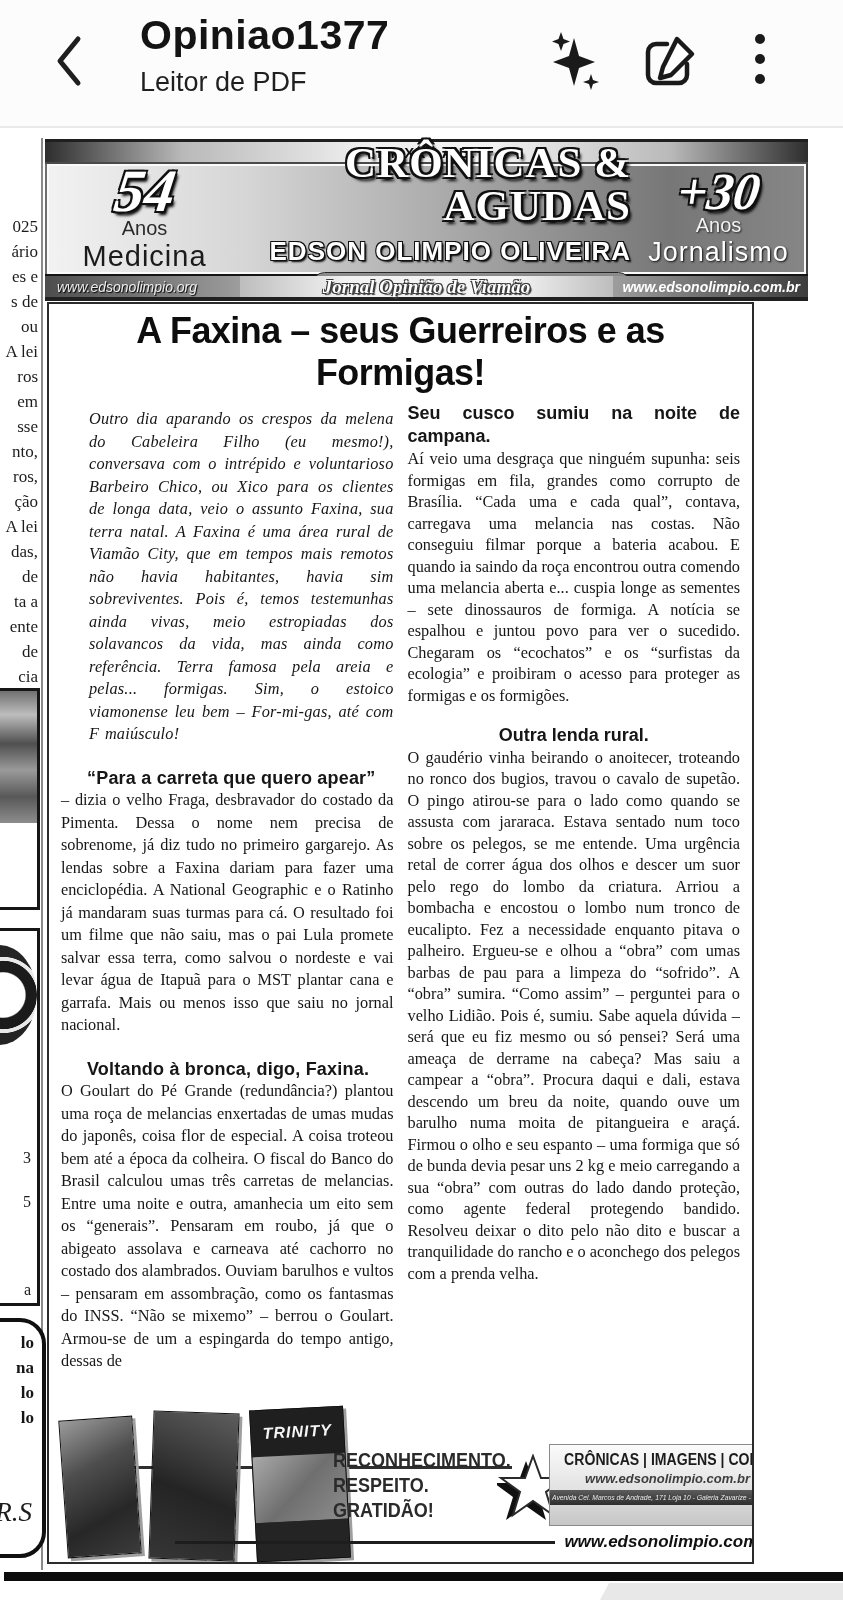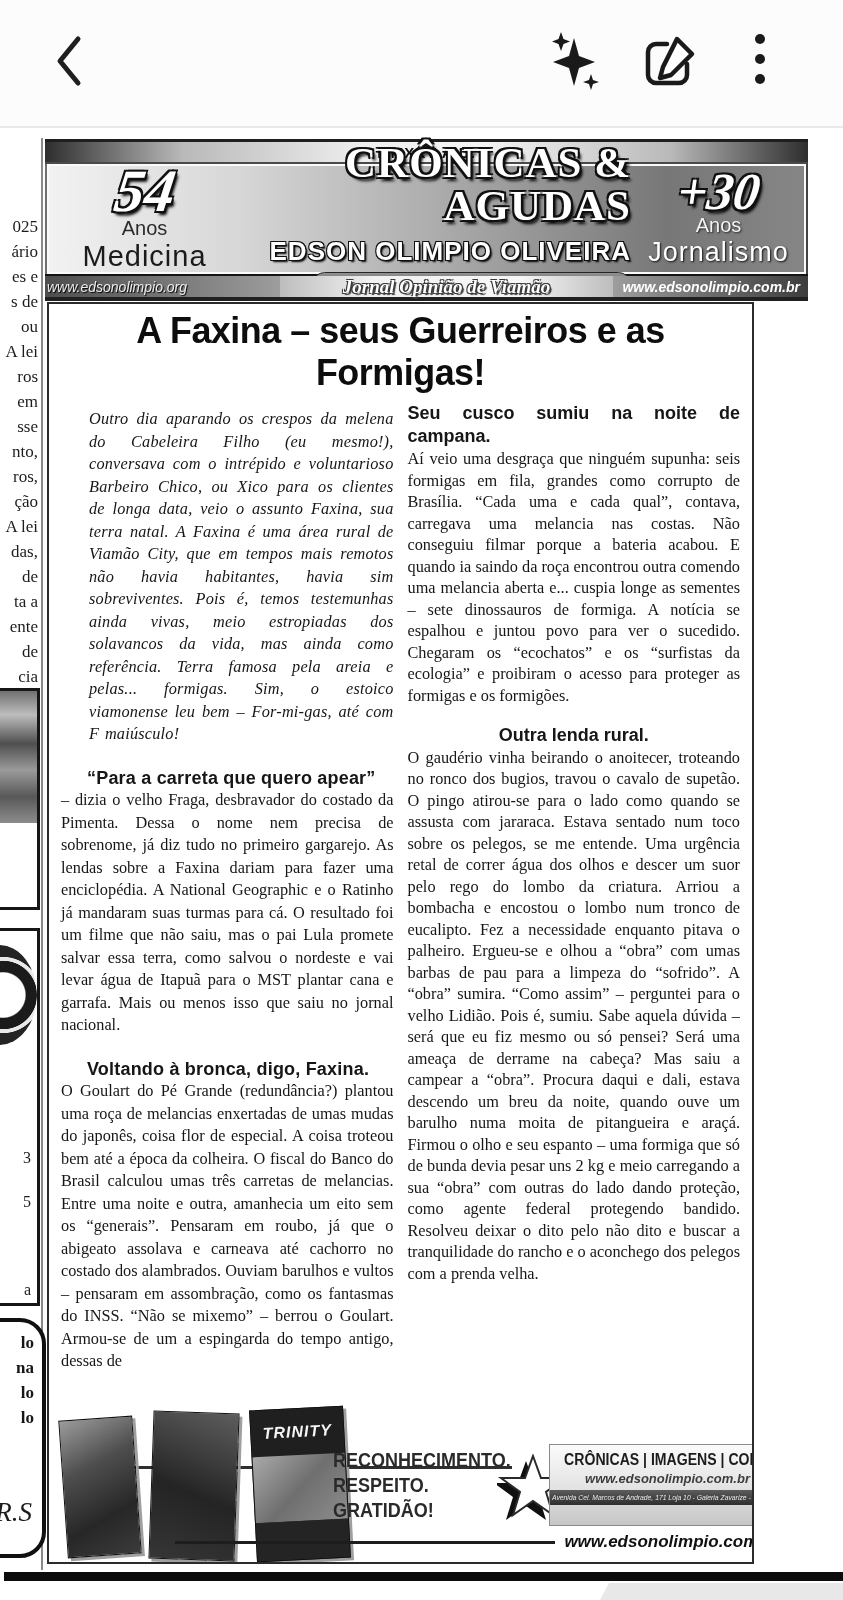--- a/index.html
+++ b/index.html
@@ -62,22 +62,22 @@
   .anos-light { font-size:20px; color:#f2f2f2; text-shadow:1px 1px 2px #222; }
   .jorn { font-size:27px; color:#ffffff; letter-spacing:1px; text-shadow:1px 1px 2px #111; }
   .center-block { flex:1; text-align:right; }
   .mast-title { font-family:"Liberation Serif", serif; font-weight:bold; font-size:43px; letter-spacing:1px; line-height:1; }
   .mast-author { font-weight:bold; font-size:26px; letter-spacing:1px; margin-top:9px;
     text-shadow:-1px -1px 0 #101010, 1px -1px 0 #101010, -1px 1px 0 #101010, 1px 1px 0 #101010, 2px 2px 2px #000; color:#fff; }
   .roles { display:inline-block; margin-top:5px; padding:3px 20px; border-radius:13px;
     background:linear-gradient(180deg,#919191,#474747); border:1px solid #262626;
     color:#f3f3f3; font-weight:bold; font-size:15px; letter-spacing:1px; text-shadow:1px 1px 1px #000; }
   .strip { height:27px; display:flex; border-top:2px solid #141414; border-bottom:4px solid #202020; }
-  .strip-left { width:235px; background:linear-gradient(90deg,#4d4d4d,#9d9d9d); display:flex; align-items:center;
-    padding-left:2px; color:#ececec; font-style:italic; font-size:14px; text-shadow:1px 1px 1px #000; }
+  .strip-left { width:195px; background:linear-gradient(90deg,#4d4d4d,#9d9d9d); display:flex; align-items:center;
+    padding-left:12px; color:#ececec; font-style:italic; font-size:14px; text-shadow:1px 1px 1px #000; }
   .strip-center { flex:1; display:flex; align-items:center; justify-content:center;
     background:linear-gradient(90deg,#bdbdbd,#f2f2f2 28%,#f7f7f7 72%,#bdbdbd);
     font-family:"Liberation Serif", serif; font-style:italic; font-weight:bold; font-size:19px; color:#fff;
     text-shadow:-1px -1px 0 #3a3a3a, 1px -1px 0 #3a3a3a, -1px 1px 0 #3a3a3a, 2px 2px 1px #3a3a3a; }
   .strip-right { width:195px; background:linear-gradient(90deg,#9d9d9d,#3c3c3c); display:flex; align-items:center;
     justify-content:flex-end; padding-right:8px; color:#fff; font-weight:bold; font-style:italic; font-size:14px; }
 
   
   .frame { left:47px; top:172px; width:707px; height:1262px; border:2px solid #2b2b2b; background:#fff; overflow:hidden; }
   .headline { text-align:center; font-weight:bold; font-size:37px; color:#0d0d0d; margin-top:6px;
@@ -130,20 +130,24 @@
 <body>
 
 <div class="screen">
 
   <header class="app-bar">
     <button class="back-btn">
       <svg width="32" height="56" viewBox="0 0 32 56">
         <polyline points="26,6 8,28 26,50" fill="none" stroke="#1f1f1f" stroke-width="5" stroke-linecap="round" stroke-linejoin="round"></polyline>
       </svg>
     </button>
+    <div class="titles">
+      <div class="app-title">Opiniao1377</div>
+      <div class="app-sub">Leitor de PDF</div>
+    </div>
     <button class="icon-btn icon-ai">
       <svg width="58" height="64" viewBox="0 0 58 64">
         <path d="M25 8 L30 26 L46 32 L30 38 L25 56 L20 38 L4 32 L20 26 Z" fill="#1a1a1a"></path>
         <path d="M12 2 L14.5 9 L21 11.5 L14.5 14 L12 21 L9.5 14 L3 11.5 L9.5 9 Z" fill="#1a1a1a"></path>
         <path d="M42 44 L44 50 L50 52 L44 54 L42 60 L40 54 L34 52 L40 50 Z" fill="#1a1a1a"></path>
       </svg>
     </button>
     <button class="icon-btn icon-edit">
       <svg width="54" height="54" viewBox="0 0 54 54">
         <path d="M44 30 L44 41 A8 8 0 0 1 36 49 L13 49 A8 8 0 0 1 5 41 L5 18 A8 8 0 0 1 13 10 L24 10" fill="none" stroke="#1a1a1a" stroke-width="4.5" stroke-linecap="round"></path>

